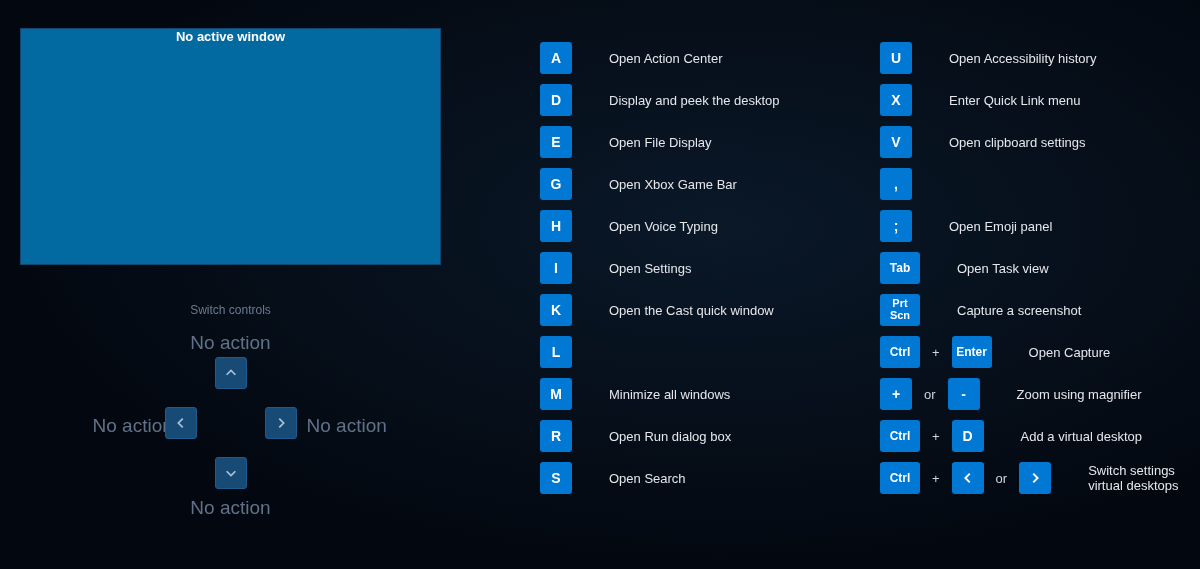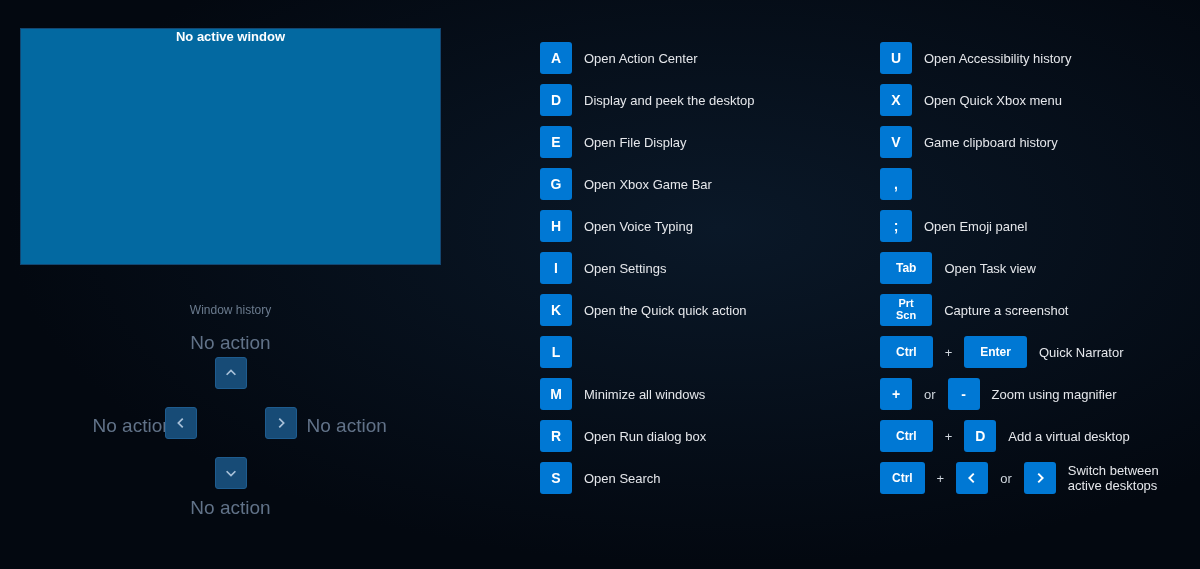--- a/index.html
+++ b/index.html
@@ -107,43 +107,44 @@
       padding: 0 6px;
       background: #0078d4;
       border-radius: 3px;
       display: flex;
       align-items: center;
       justify-content: center;
       font-size: 14px;
       font-weight: 600;
       color: #ffffff;
     }
-    .key.wide { min-width: 40px; font-size: 12px; padding: 0 16px;}
+    .key.wide { min-width: 40px; font-size: 12px; padding: 0 4px;}
     .key.tall { line-height: 1.05; font-size: 11px; text-align: center; }
     .connector {
       font-size: 13px;
       color: #d0d6dd;
     }
     .desc {
       font-size: 13px;
       color: #e5e7eb;
+      margin-left: 25px;
     }
     .key svg { width: 14px; height: 14px; stroke: #fff; stroke-width: 2.2; fill: none; }
   </style>
 </head>
 <body>
 
 <div class="container">
   <div class="left-panel">
     <div class="preview-window">
       <span>No active window</span>
     </div>
 
     <div class="window-controls-section">
-      <div class="window-controls-title">Window history</div>
+      <div class="window-controls-title">Switch controls</div>
       <div class="dpad">
         <div class="dpad-label lbl-up">No action</div>
         <div class="dpad-btn dpad-up">
           <svg viewBox="0 0 16 16">
               <polyline points="3,10 8,5 13,10"></polyline>
             </svg>
         </div>
         <div class="dpad-label lbl-left">No action</div>
         <div class="dpad-btn dpad-left">
           <svg viewBox="0 0 16 16">
@@ -187,21 +188,21 @@
         <div class="row">
           <div class="key">H</div>
           <span class="desc">Open Voice Typing</span>
         </div>
         <div class="row">
           <div class="key">I</div>
           <span class="desc">Open Settings</span>
         </div>
         <div class="row">
           <div class="key">K</div>
-          <span class="desc">Open the Quick quick action</span>
+          <span class="desc">Open the Cast quick window</span>
         </div>
         <div class="row">
           <div class="key">L</div>
         </div>
         <div class="row">
           <div class="key">M</div>
           <span class="desc">Minimize all windows</span>
         </div>
         <div class="row">
           <div class="key">R</div>
@@ -212,46 +213,46 @@
           <span class="desc">Open Search</span>
         </div>
       </div>
     <div class="col" id="col2">
         <div class="row">
           <div class="key">U</div>
           <span class="desc">Open Accessibility history</span>
         </div>
         <div class="row">
           <div class="key">X</div>
-          <span class="desc">Open Quick Xbox menu</span>
+          <span class="desc">Enter Quick Link menu</span>
         </div>
         <div class="row">
           <div class="key">V</div>
-          <span class="desc">Game clipboard history</span>
+          <span class="desc">Open clipboard settings</span>
         </div>
         <div class="row">
           <div class="key">,</div>
         </div>
         <div class="row">
           <div class="key">;</div>
           <span class="desc">Open Emoji panel</span>
         </div>
         <div class="row">
           <div class="key wide">Tab</div>
           <span class="desc">Open Task view</span>
         </div>
         <div class="row">
           <div class="key wide tall">Prt<br>Scn</div>
           <span class="desc">Capture a screenshot</span>
         </div>
         <div class="row">
           <div class="key wide">Ctrl</div>
           <span class="connector">+</span>
           <div class="key wide">Enter</div>
-          <span class="desc">Quick Narrator</span>
+          <span class="desc">Open Capture</span>
         </div>
         <div class="row">
           <div class="key">+</div>
           <span class="connector">or</span>
           <div class="key">-</div>
           <span class="desc">Zoom using magnifier</span>
         </div>
         <div class="row">
           <div class="key wide">Ctrl</div>
           <span class="connector">+</span>
@@ -265,17 +266,17 @@
             <svg viewBox="0 0 16 16">
               <polyline points="10,3 5,8 10,13"></polyline>
             </svg>
           </div>
           <span class="connector">or</span>
           <div class="key">
             <svg viewBox="0 0 16 16">
               <polyline points="6,3 11,8 6,13"></polyline>
             </svg>
           </div>
-          <span class="desc">Switch between active desktops</span>
+          <span class="desc">Switch settings virtual desktops</span>
         </div>
       </div>
   </div>
 </div>
 
 </body></html>

